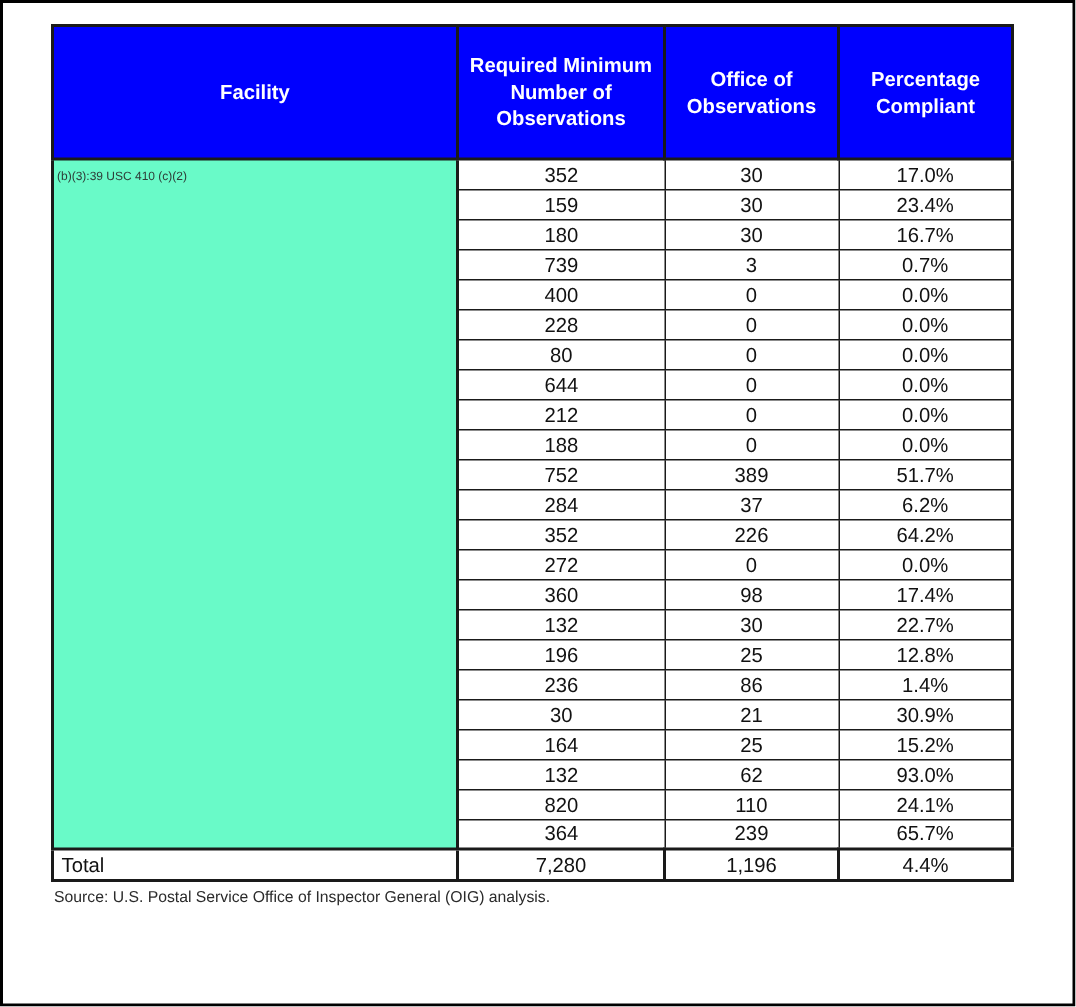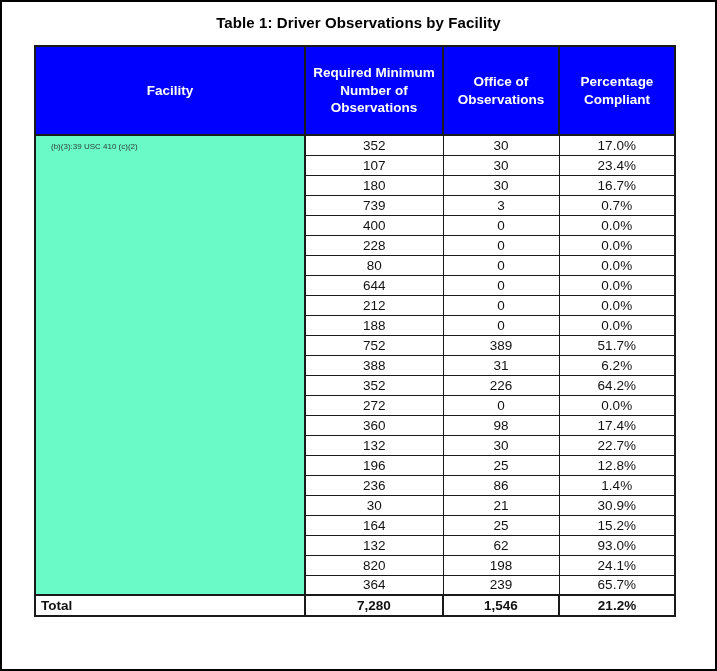--- a/index.html
+++ b/index.html
@@ -54,49 +54,48 @@
     height: 20px;
     padding: 0 2px;
   }
   td.num { text-align: center; }
   td.facility-cell {
     background: var(--redaction-bg, #69FAC8);
     border-right: 2px solid #1a1a1a;
     border-left: 2px solid #1a1a1a;
     vertical-align: top;
     text-align: left;
-    padding: 1px 15px;
+    padding: 1px 2px;
   }
   td.facility-cell span {
     font-size: 8px;
     color: #2e3d38;
     line-height: 1.1;
     display: inline-block;
   }
   tfoot td {
     border: 2px solid #1a1a1a;
-    font-weight: bold;
+    font-weight: normal;
     height: 21px;
     font-size: 13.5px;
   }
   td.total-label {
     text-align: left;
     padding-left: 5px;
   }
   .source {
     font-size: 10.5px;
     color: #2b2b2b;
     margin: 4px 0 0 34px;
   }
 </style>
 </head>
 <body>
 
 <div class="frame">
-  <div class="title">Table 1: Driver Observations by Facility</div>
 
   <table class="obs">
     <colgroup>
       <col class="c-facility">
       <col class="c-required">
       <col class="c-count">
       <col class="c-pct">
     </colgroup>
     <thead>
       <tr>
@@ -107,21 +106,21 @@
       </tr>
     </thead>
     <tbody>
         <tr>
           <td rowspan="23" class="facility-cell"><span>(b)(3):39 USC 410 (c)(2)</span></td>
           <td class="num">352</td>
           <td class="num">30</td>
           <td class="num">17.0%</td>
         </tr>
         <tr>
-          <td class="num">107</td>
+          <td class="num">159</td>
           <td class="num">30</td>
           <td class="num">23.4%</td>
         </tr>
         <tr>
           <td class="num">180</td>
           <td class="num">30</td>
           <td class="num">16.7%</td>
         </tr>
         <tr>
           <td class="num">739</td>
@@ -157,22 +156,22 @@
           <td class="num">188</td>
           <td class="num">0</td>
           <td class="num">0.0%</td>
         </tr>
         <tr>
           <td class="num">752</td>
           <td class="num">389</td>
           <td class="num">51.7%</td>
         </tr>
         <tr>
-          <td class="num">388</td>
-          <td class="num">31</td>
+          <td class="num">284</td>
+          <td class="num">37</td>
           <td class="num">6.2%</td>
         </tr>
         <tr>
           <td class="num">352</td>
           <td class="num">226</td>
           <td class="num">64.2%</td>
         </tr>
         <tr>
           <td class="num">272</td>
           <td class="num">0</td>
@@ -208,32 +207,33 @@
           <td class="num">25</td>
           <td class="num">15.2%</td>
         </tr>
         <tr>
           <td class="num">132</td>
           <td class="num">62</td>
           <td class="num">93.0%</td>
         </tr>
         <tr>
           <td class="num">820</td>
-          <td class="num">198</td>
+          <td class="num">110</td>
           <td class="num">24.1%</td>
         </tr>
         <tr>
           <td class="num">364</td>
           <td class="num">239</td>
           <td class="num">65.7%</td>
         </tr>
       </tbody>
     <tfoot>
       <tr>
         <td class="total-label">Total</td>
         <td class="num">7,280</td>
-        <td class="num">1,546</td>
-        <td class="num">21.2%</td>
+        <td class="num">1,196</td>
+        <td class="num">4.4%</td>
       </tr>
     </tfoot>
   </table>
 
+  <div class="source">Source: U.S. Postal Service Office of Inspector General (OIG) analysis.</div>
 </div>
 
 </body></html>

